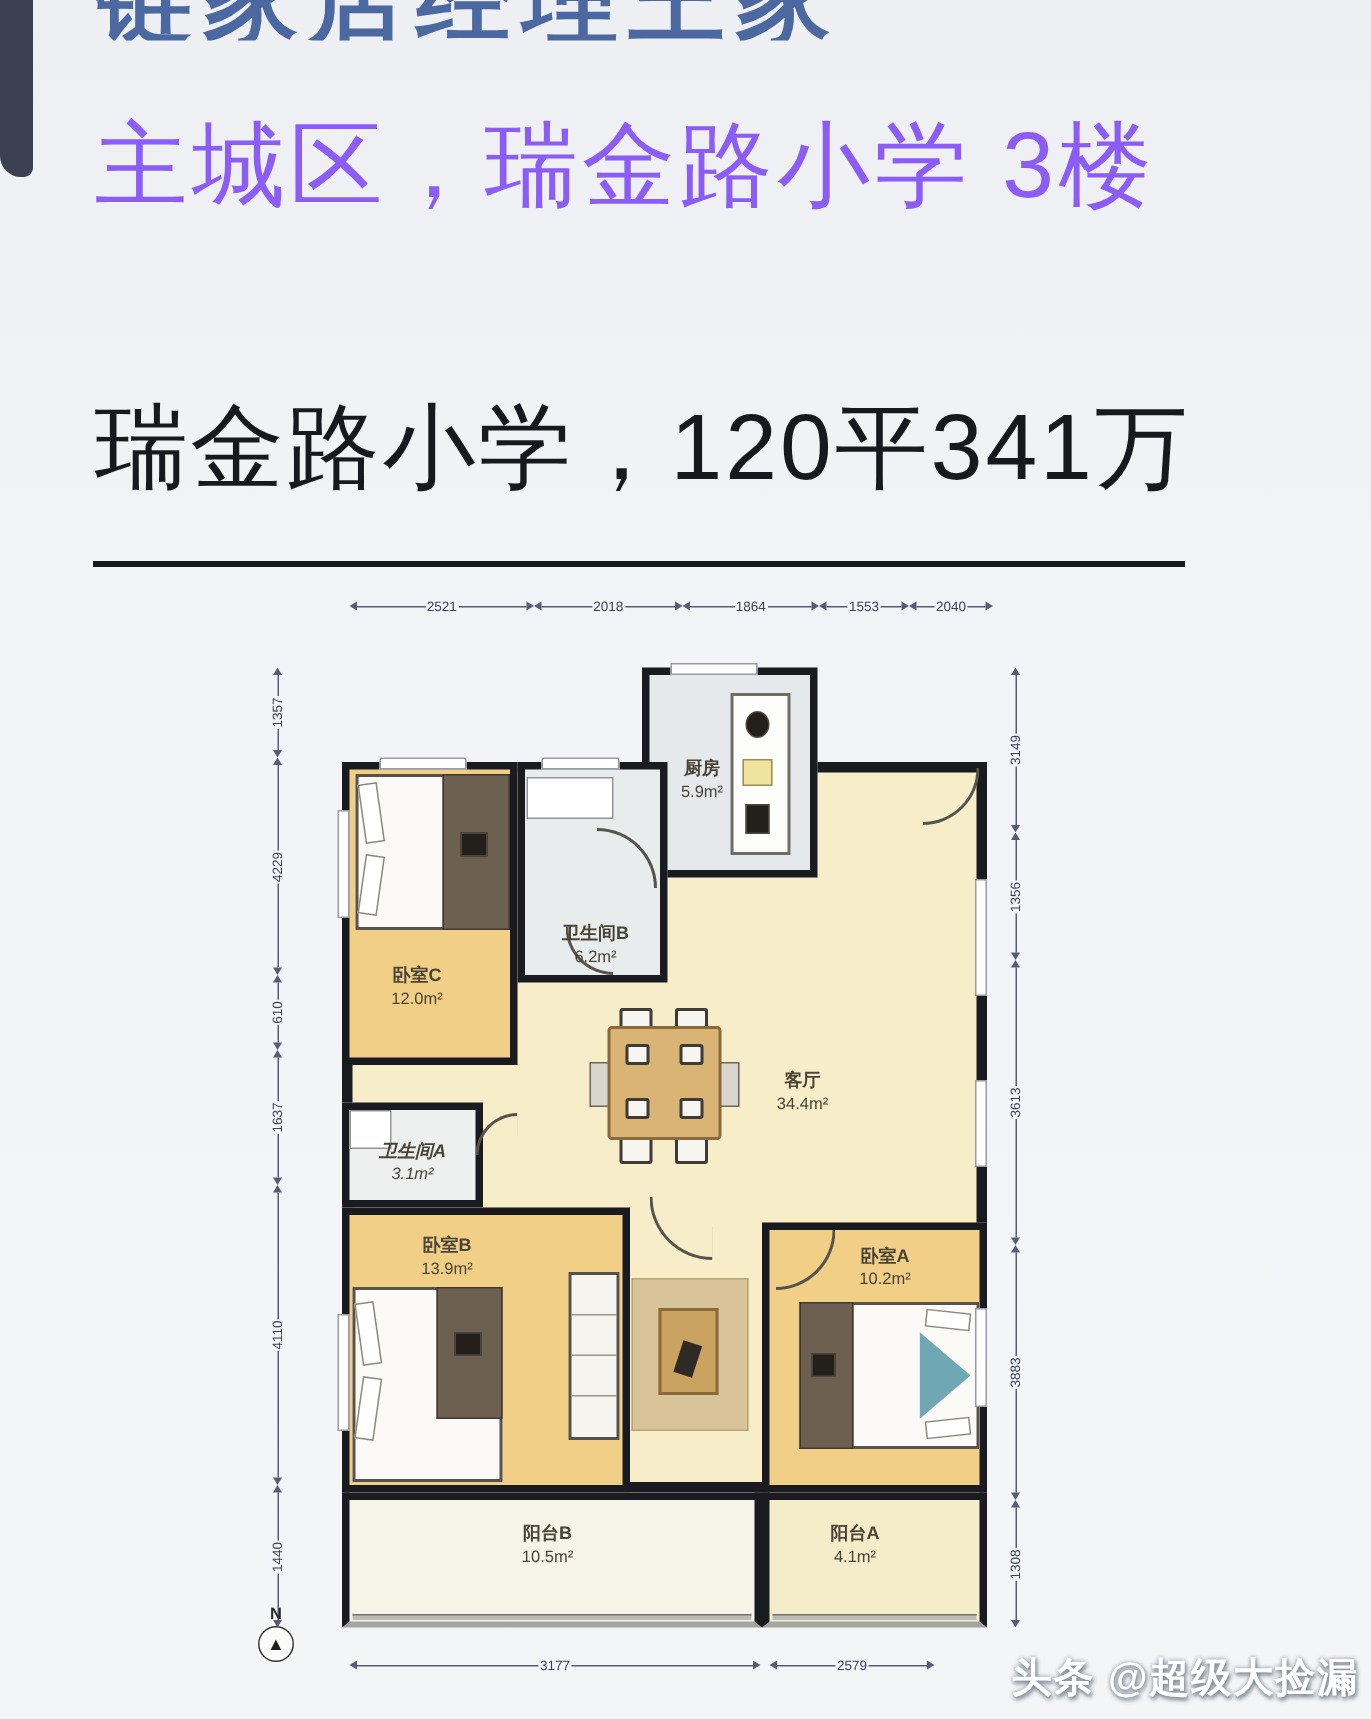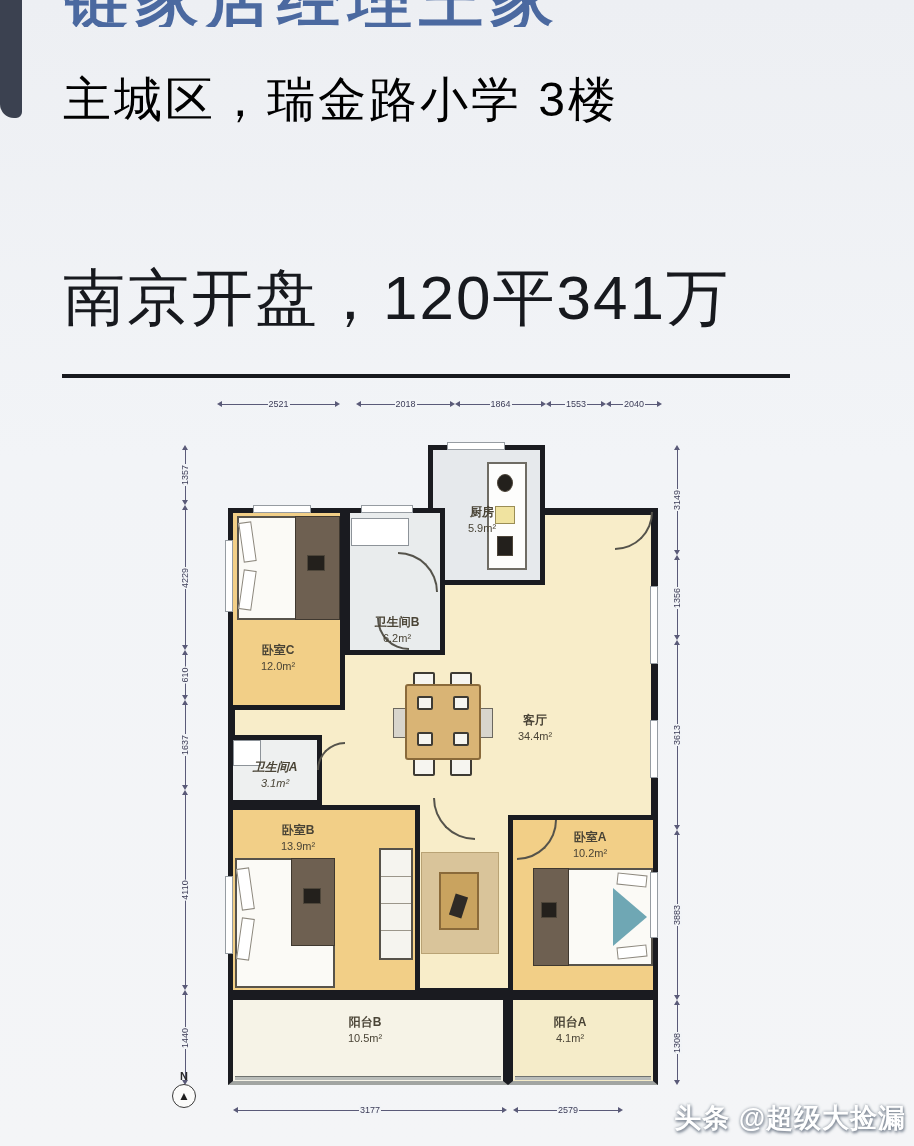--- a/index.html
+++ b/index.html
@@ -15,21 +15,21 @@
   }
   .clipped-title {
     position:absolute; left:64px; top:0; width:560px; height:27px; overflow:hidden;
   }
   .clipped-title span {
     position:relative; top:-44px; display:block;
     font-size:64px; font-weight:700; letter-spacing:7px; color:#4b69a0; white-space:nowrap;
   }
   .h1 {
     position:absolute; left:63px; top:68px; width:830px;
-    font-size:48px; font-weight:500; letter-spacing:3px; color:#000000; white-space:nowrap;
+    font-size:62px; font-weight:500; letter-spacing:3px; color:#8b5cf6; white-space:nowrap;
   }
   .h2 {
     position:absolute; left:63px; top:256px; width:840px;
     font-size:62px; font-weight:500; letter-spacing:2px; color:#17191e; white-space:nowrap;
   }
   .rule { position:absolute; left:62px; top:374px; width:728px; height:4px; background:#17191e; }
 
   
   .plan { position:absolute; left:165px; top:390px; width:545px; height:756px; }
   .room { position:absolute; box-sizing:border-box; border:5px solid #1a1b20; z-index:2; }
@@ -96,21 +96,21 @@
   }
 </style>
 </head>
 <body>
 
 <div class="corner-tab"></div>
 <div class="clipped-title">
   <span>链家店经理王家</span>
 </div>
 <div class="h1">主城区，瑞金路小学 3楼</div>
-<div class="h2">南京开盘，120平341万</div>
+<div class="h2">瑞金路小学，120平341万</div>
 <div class="rule"></div>
 
 <div class="plan">
   <div id="rooms-layer">
       <div class="room outer" style="left: 63px; top: 118px; width: 430px; height: 487px; background: rgb(248, 237, 201);"></div>
       <div class="room" style="left: 263px; top: 55px; width: 117px; height: 140px; background: rgb(230, 233, 236);"></div>
       <div class="room" style="left: 180px; top: 118px; width: 100px; height: 147px; background: rgb(233, 236, 237);"></div>
       <div class="room" style="left: 63px; top: 118px; width: 117px; height: 202px; background: rgb(242, 207, 135);"></div>
       <div class="room" style="left: 63px; top: 345px; width: 94px; height: 70px; background: rgb(238, 240, 240);"></div>
       <div class="room" style="left: 63px; top: 415px; width: 192px; height: 190px; background: rgb(242, 207, 135);"></div>
@@ -184,21 +184,21 @@
   <div class="arc arc-br" style="left:352px;top:430px;width:40px;height:40px;"></div>
 
   <div class="furn" style="left:70px;top:686px;width:266px;height:4px;background:#b9bcb9;border-top:1px solid #6f726f;z-index:3;"></div>
   <div class="furn" style="left:350px;top:686px;width:136px;height:4px;background:#b9bcb9;border-top:1px solid #6f726f;z-index:3;"></div>
 
   <div id="labels-layer">
       <div class="room-label" style="left: 370px; top: 338px;">
         <div class="room-name">客厅</div>
                   <div class="room-area">34.4m²</div>
       </div>
-      <div class="room-label" style="left: 303px; top: 130px; margin-left: 14px;">
+      <div class="room-label" style="left: 303px; top: 130px;">
         <div class="room-name">厨房</div>
                   <div class="room-area">5.9m²</div>
       </div>
       <div class="room-label" style="left: 232px; top: 240px;">
         <div class="room-name">卫生间B</div>
                   <div class="room-area">6.2m²</div>
       </div>
       <div class="room-label" style="left: 113px; top: 268px;">
         <div class="room-name">卧室C</div>
                   <div class="room-area">12.0m²</div>
@@ -218,21 +218,21 @@
       <div class="room-label" style="left: 200px; top: 640px;">
         <div class="room-name">阳台B</div>
                   <div class="room-area">10.5m²</div>
       </div>
       <div class="room-label" style="left: 405px; top: 640px;">
         <div class="room-name">阳台A</div>
                   <div class="room-area">4.1m²</div>
       </div>
     </div>
   <div id="dims-layer">
-      <div class="dim dim-h" style="left: 52px; top: 8px; width: 123px;">
+      <div class="dim dim-h" style="left: 68px; top: 8px; width: 123px;">
         <span class="line"></span>
         <span class="ar ar-l"></span>
         <span class="ar ar-r"></span>
         <span class="dim-label">2521</span>
       </div>
       <div class="dim dim-h" style="left: 191px; top: 8px; width: 99px; text-align: right;">
         <span class="line"></span>
         <span class="ar ar-l"></span>
         <span class="ar ar-r"></span>
         <span class="dim-label">2018</span>

